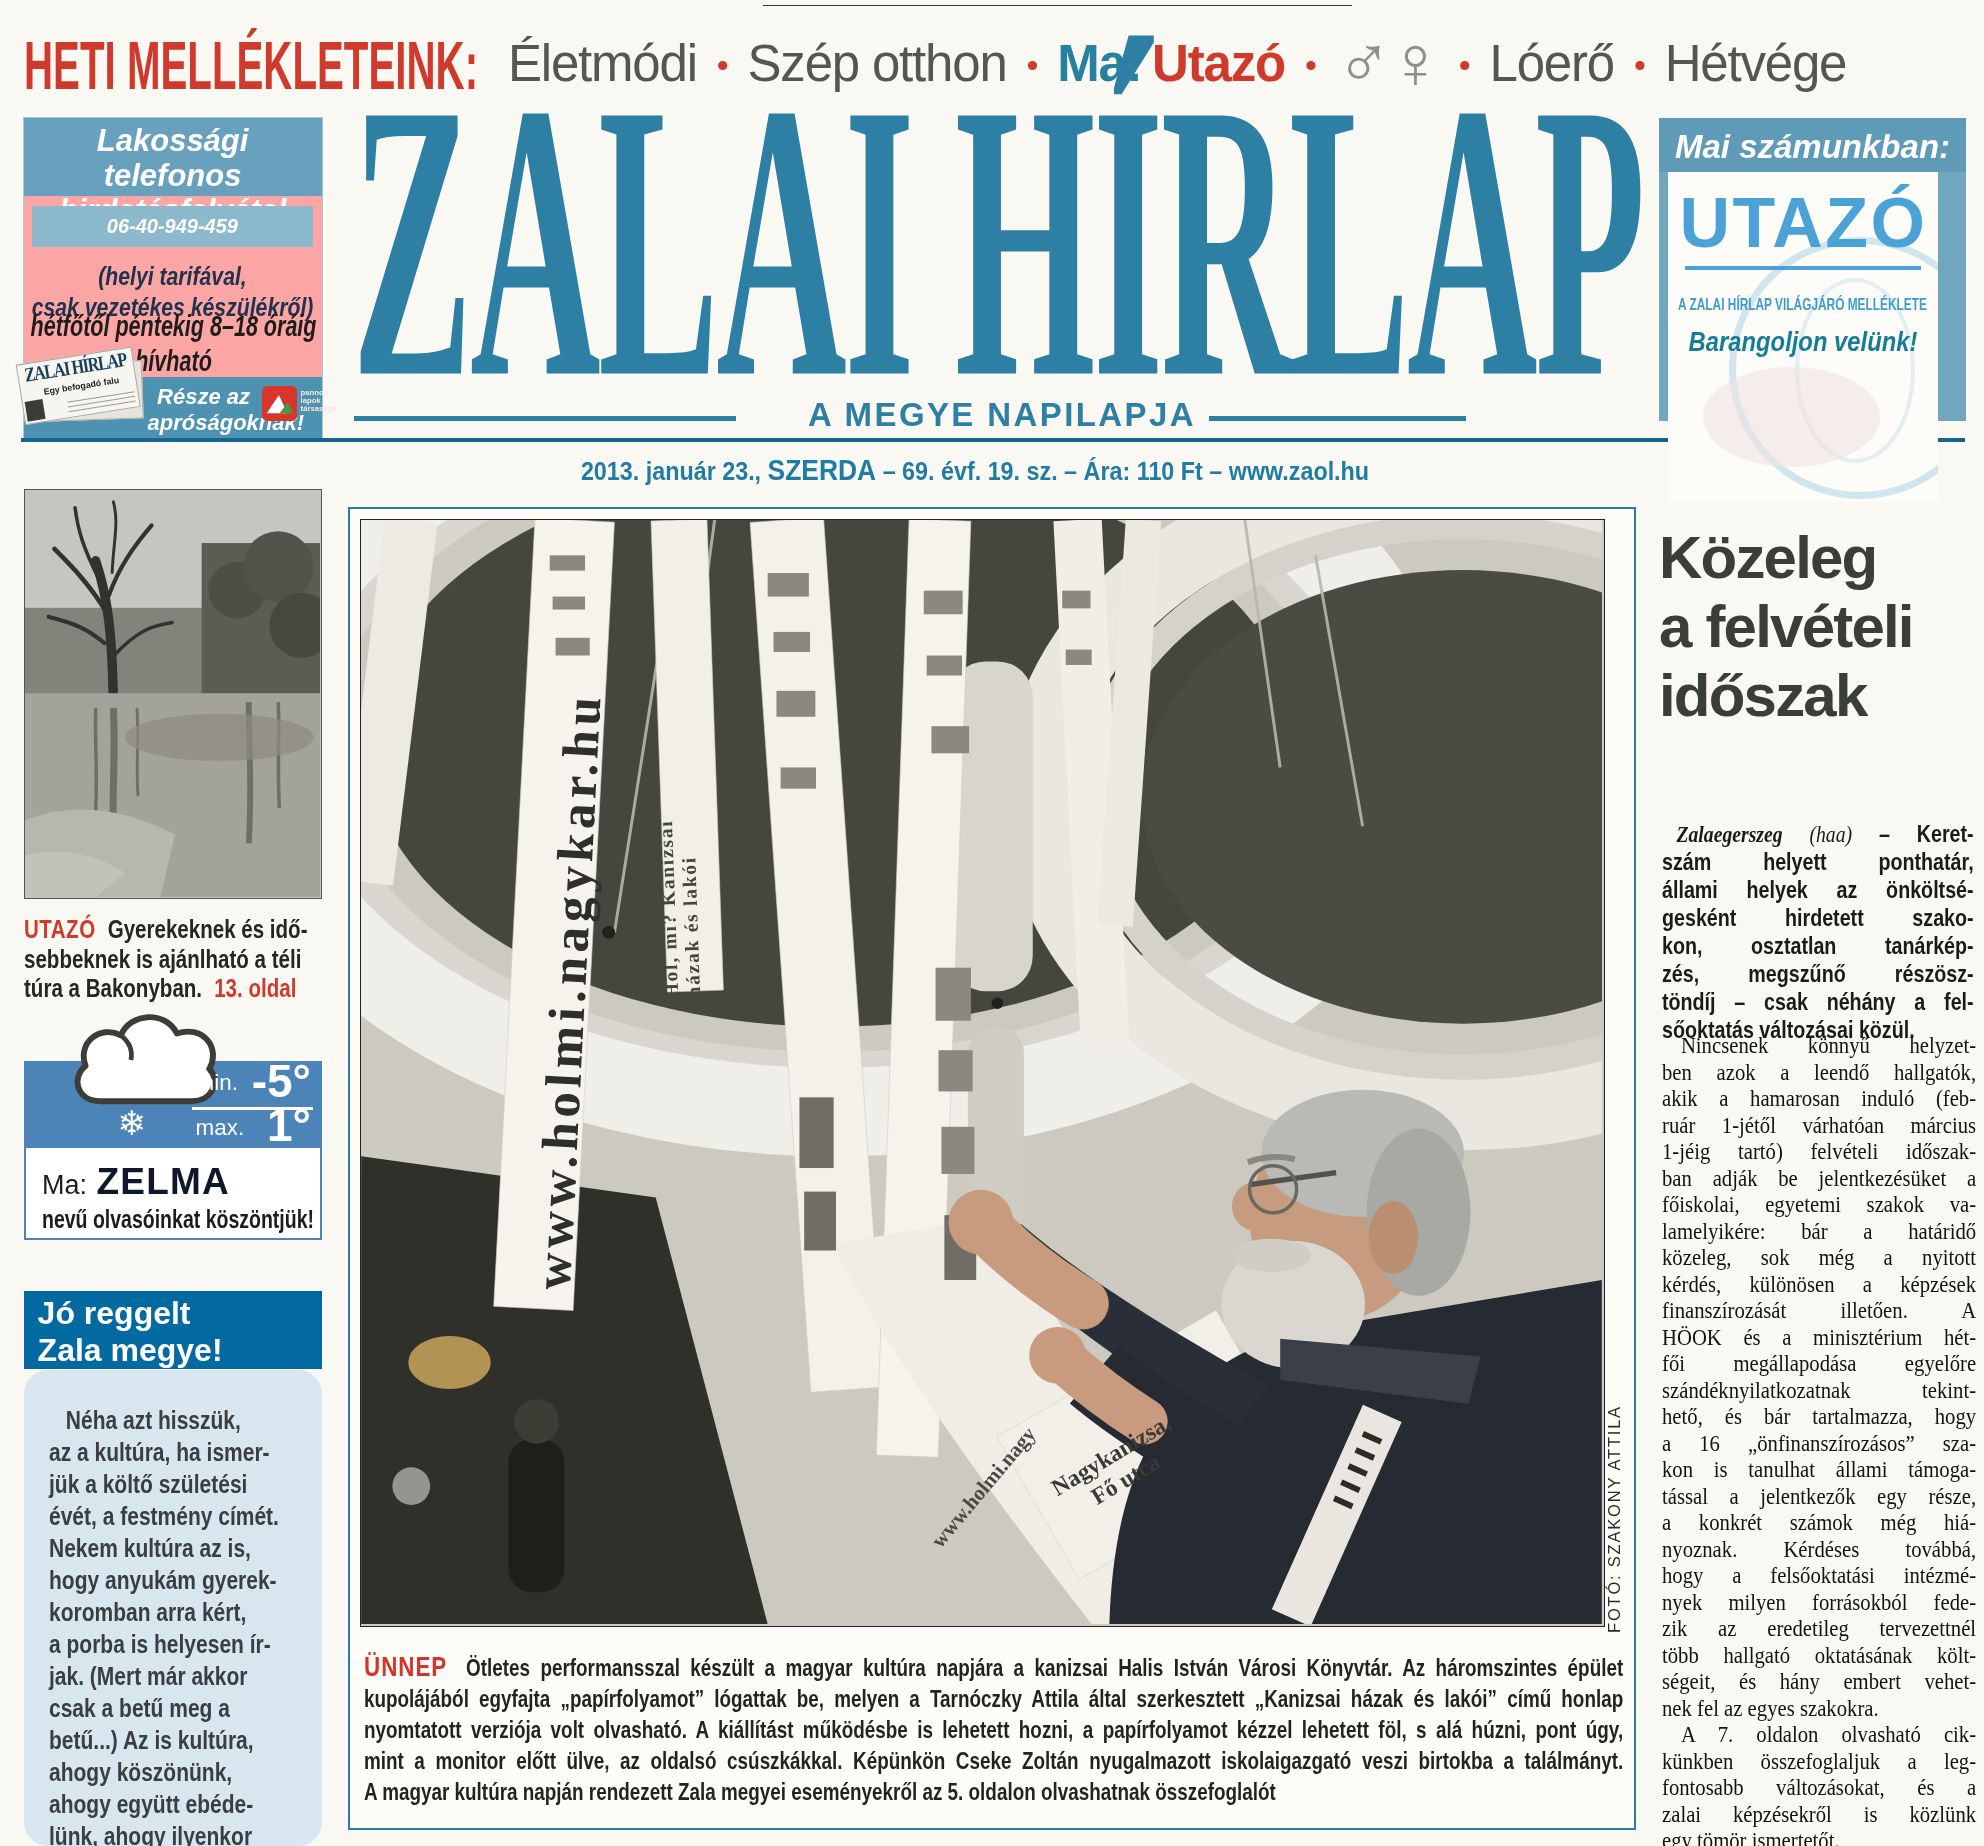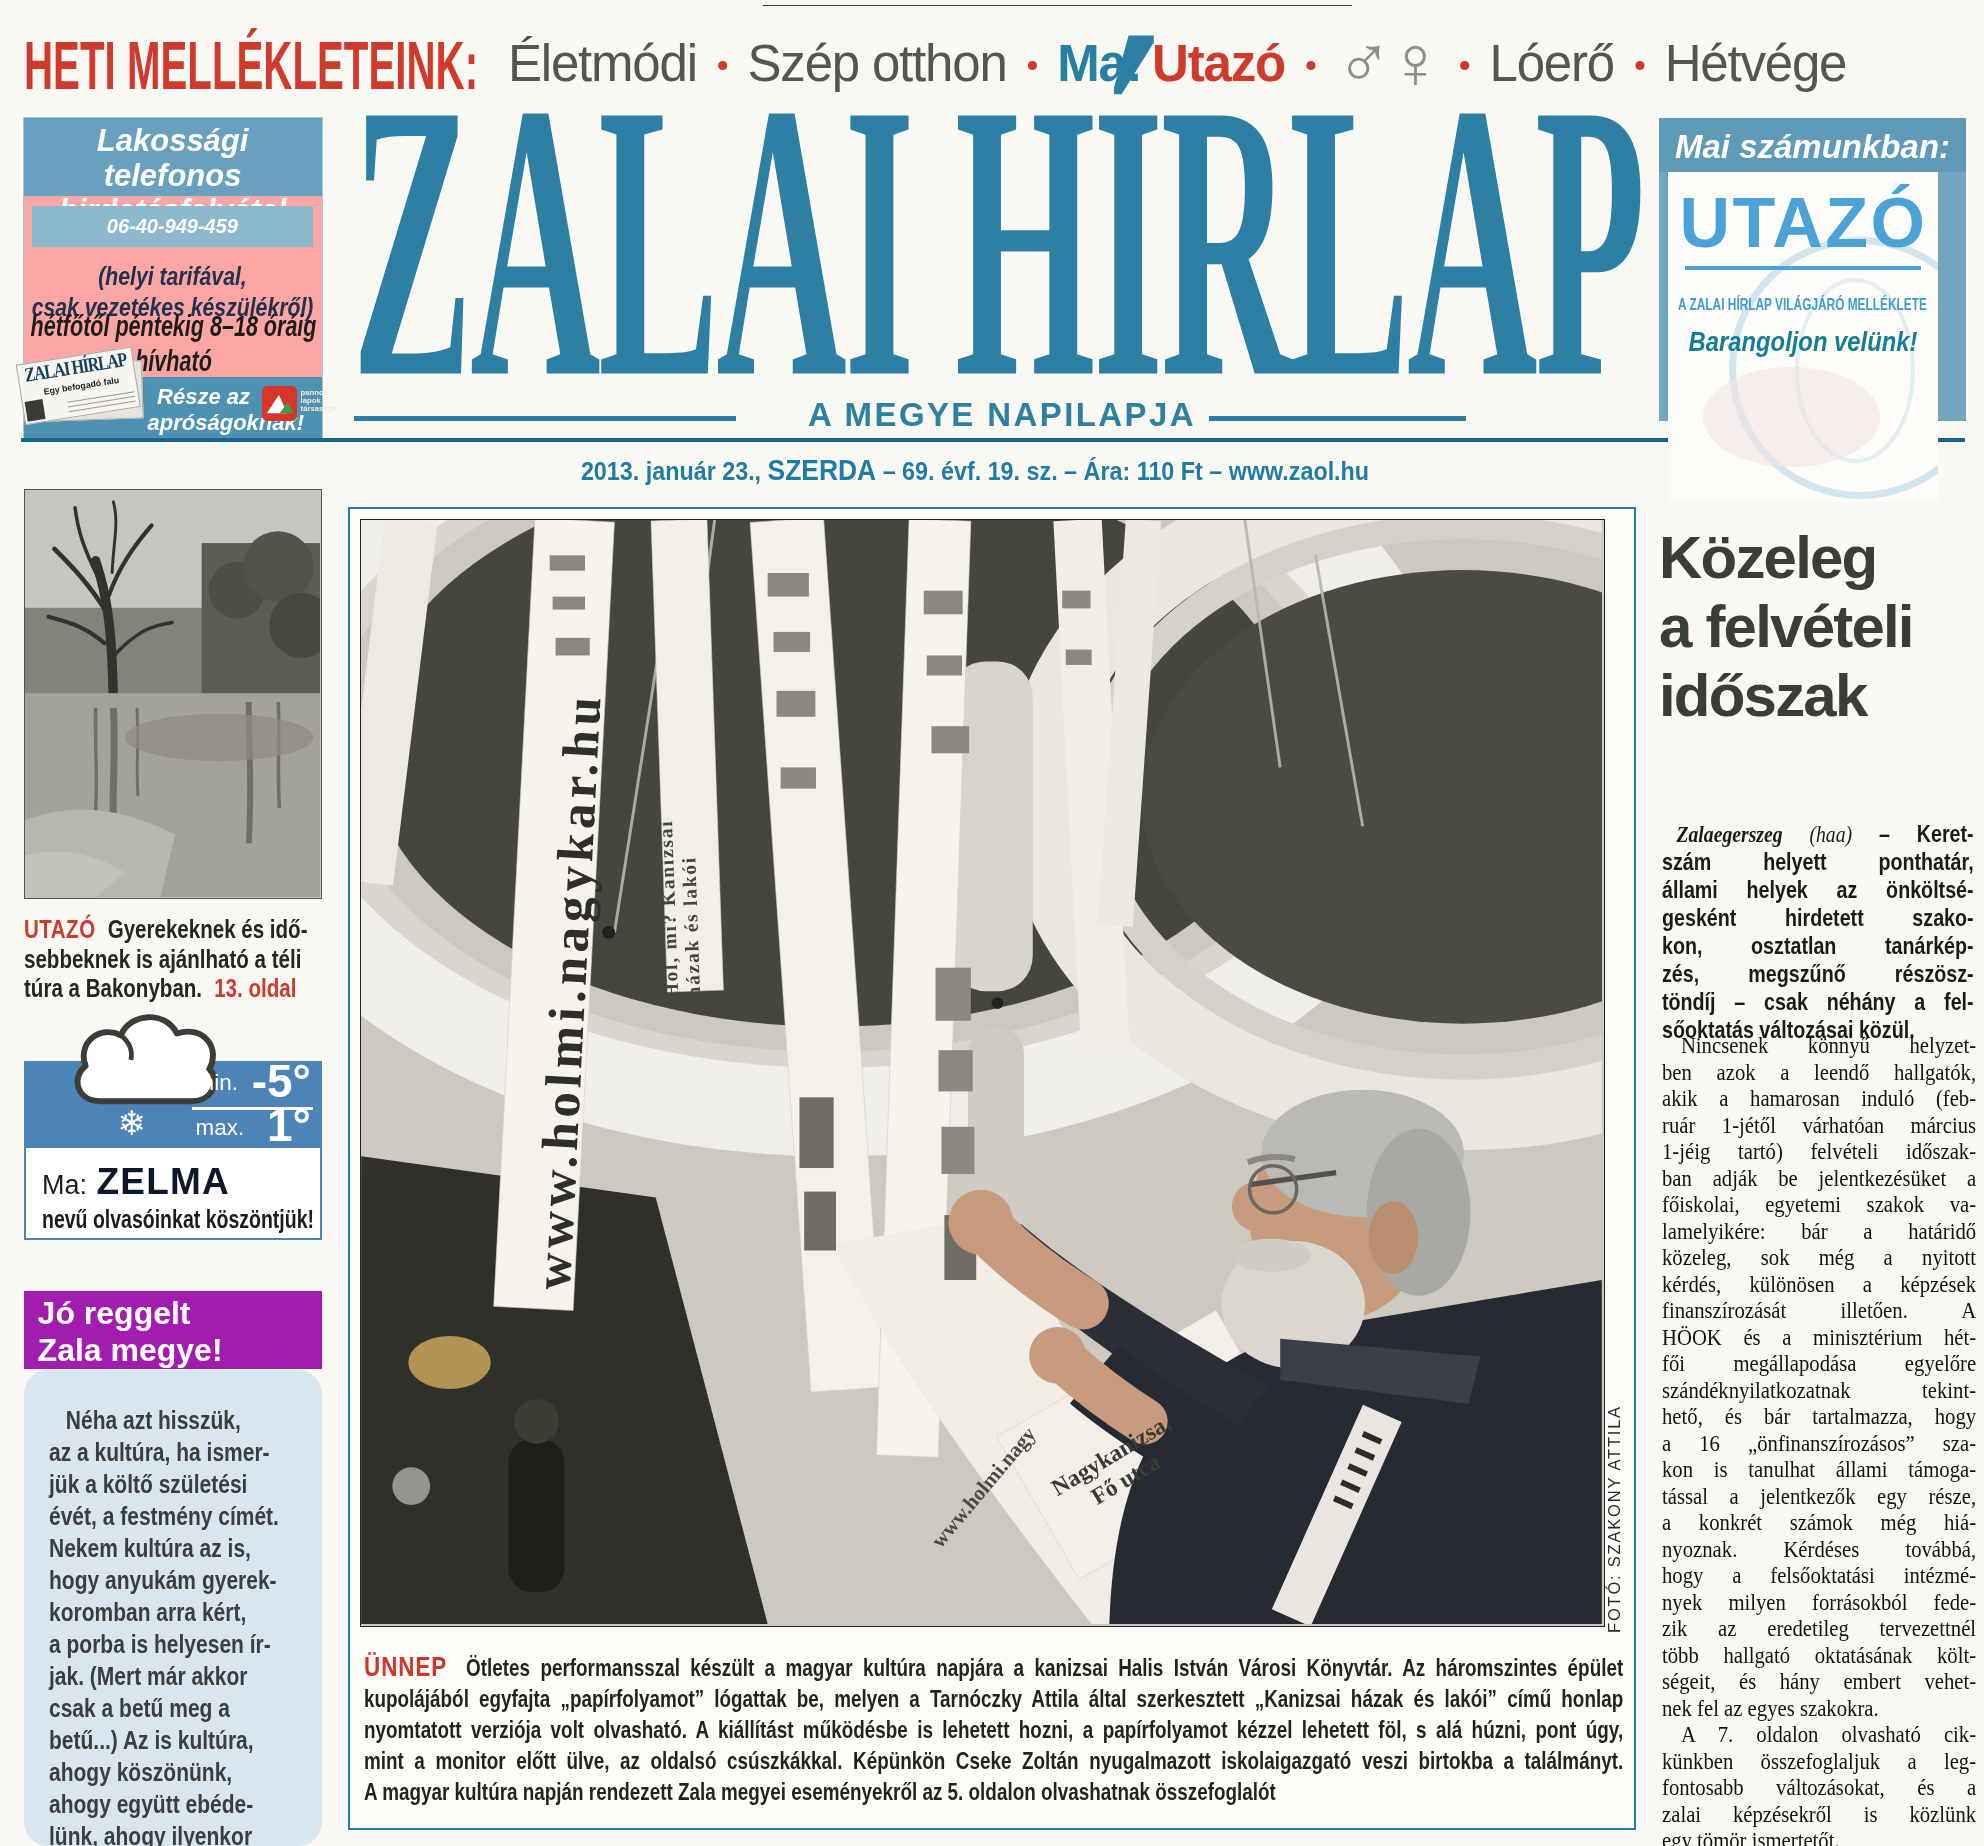--- a/index.html
+++ b/index.html
@@ -78,21 +78,21 @@
   #utazo-cap .pg{color:#cf3a2d;margin-left:15.3px;}
   #weather{left:23.6px;top:1061px;width:298px;height:85px;background:#4c84b8;}
   #weather .minlbl,#weather .maxlbl{position:absolute;color:#fff;font-size:22.4px;left:172px;}
   #weather .minv,#weather .maxv{position:absolute;color:#fff;font-weight:bold;font-size:46px;right:10.6px;}
   #weather .divider{position:absolute;left:168px;right:8.3px;top:46px;height:2.9px;background:#fff;}
   #weather .snow{position:absolute;left:94px;top:42px;color:#fff;font-size:34px;}
   #namesday{left:23.6px;top:1146px;width:298px;height:94px;background:#fff;border:2.4px solid #4c84b8;box-sizing:border-box;}
   #namesday .l1{position:absolute;left:16.5px;top:13px;font-size:27px;color:#1c1c1a;}
   #namesday .l1 b{color:#0f172a;font-size:37px;letter-spacing:1.2px;margin-left:9.4px;}
   #namesday .l2{position:absolute;left:16.5px;top:57px;font-weight:bold;font-size:25px;color:#1c1c1a;white-space:nowrap;}
-  #greeting{left:23.6px;top:1291px;width:298px;height:78px;background:#a21caf;color:#fff;font-weight:bold;
+  #greeting{left:23.6px;top:1291px;width:298px;height:78px;background:#0369a1;color:#fff;font-weight:bold;
       font-size:32px;line-height:37px;padding:3.5px 0 0 14px;box-sizing:border-box;}
   #editorial{left:23.6px;top:1370px;width:298px;height:476px;background:#d7e6ef;overflow:hidden;border-radius:24px;}
   #editorial .txt{position:absolute;left:25px;top:34px;width:321px;transform:scaleX(.84);transform-origin:0 0;
       font-size:25px;line-height:32px;color:#3b3e40;font-weight:bold;text-indent:20px;}
 
   
   #frame{left:348px;top:507px;width:1288px;height:1323px;border:2.9px solid #2b7ca2;box-sizing:border-box;background:#fdfcf8;}
   #photo{left:360px;top:519px;width:1245px;height:1108px;border:1.8px solid #222;box-sizing:border-box;overflow:hidden;background:#ccc9c1;}
   .striptext{position:absolute;writing-mode:vertical-rl;font-family:"Liberation Serif",serif;font-weight:bold;color:#2f2f2a;}
   #credit{left:1605px;top:1350px;width:26px;height:283px;writing-mode:vertical-rl;transform:rotate(180deg);

